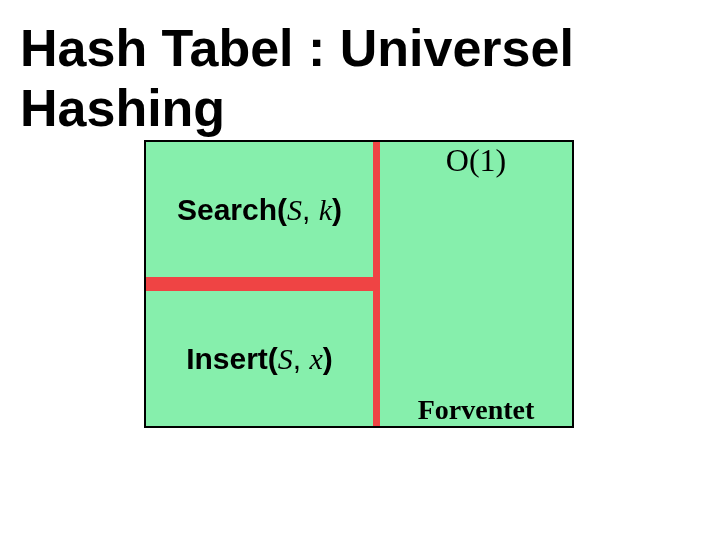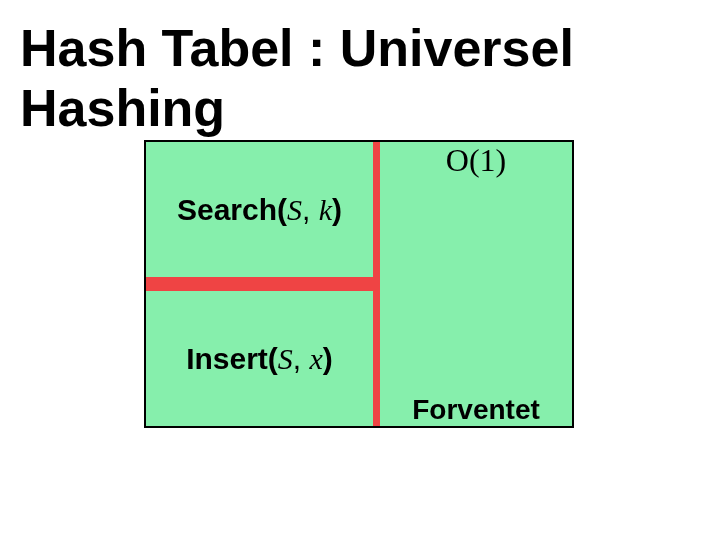--- a/index.html
+++ b/index.html
@@ -57,21 +57,21 @@
     color: #000;
   }
   .cell:first-child { border-top: none; }
   .cell:last-child { border-bottom: none; }
   .cell { border-left: none; }
   .op-name { font-weight: bold; font-family: Arial, Helvetica, sans-serif; }
   .paren { font-weight: bold; font-family: Arial, Helvetica, sans-serif; }
   .var { font-style: italic; font-family: "Times New Roman", Times, serif; font-weight: normal; }
   .comma { font-family: Arial, Helvetica, sans-serif; font-weight: normal; }
   .big-o { font-family: "Times New Roman", Times, serif; }
-  .forventet { font-weight: bold; font-family: Liberation Sans, sans-serif; font-size: 28px; }
+  .forventet { font-weight: bold; font-family: Liberation Serif, serif; font-size: 28px; }
 </style>
 </head>
 <body>
 
 <div class="title">Hash Tabel : Universel Hashing</div>
 
 <div class="table">
   <div class="left-col">
     <div class="cell">
       <span>

